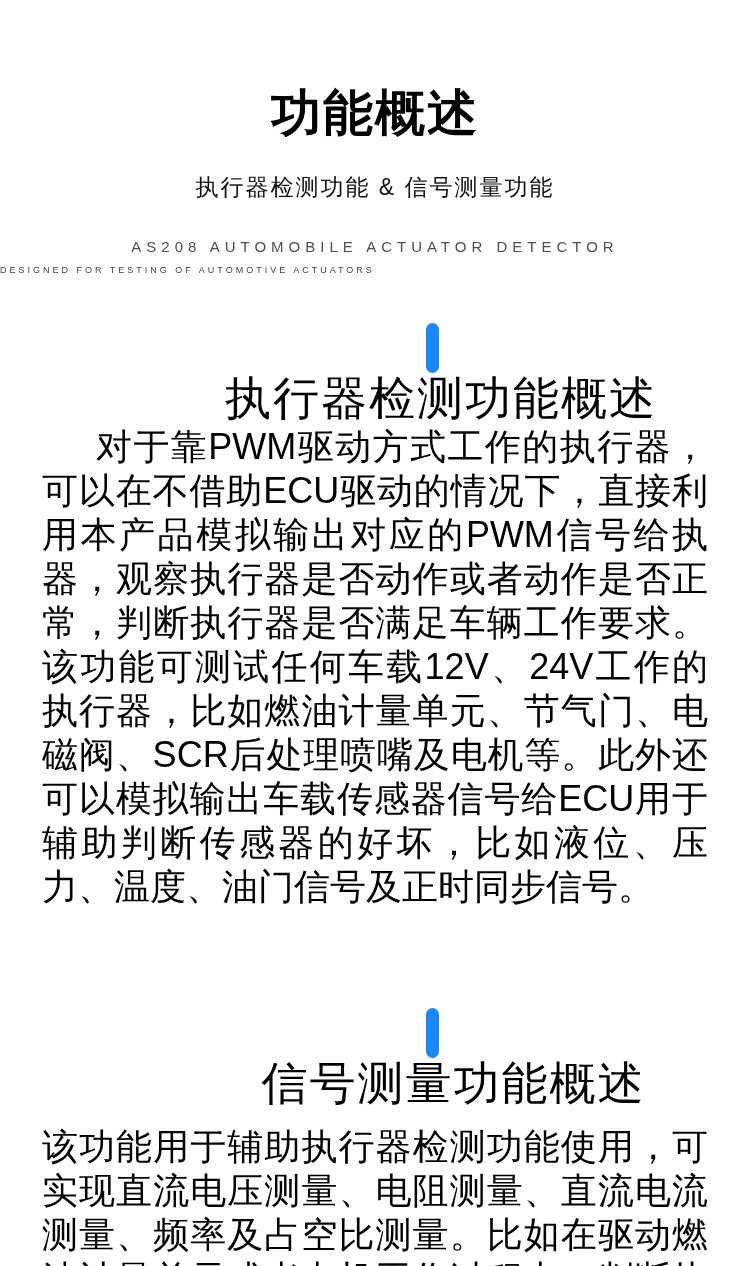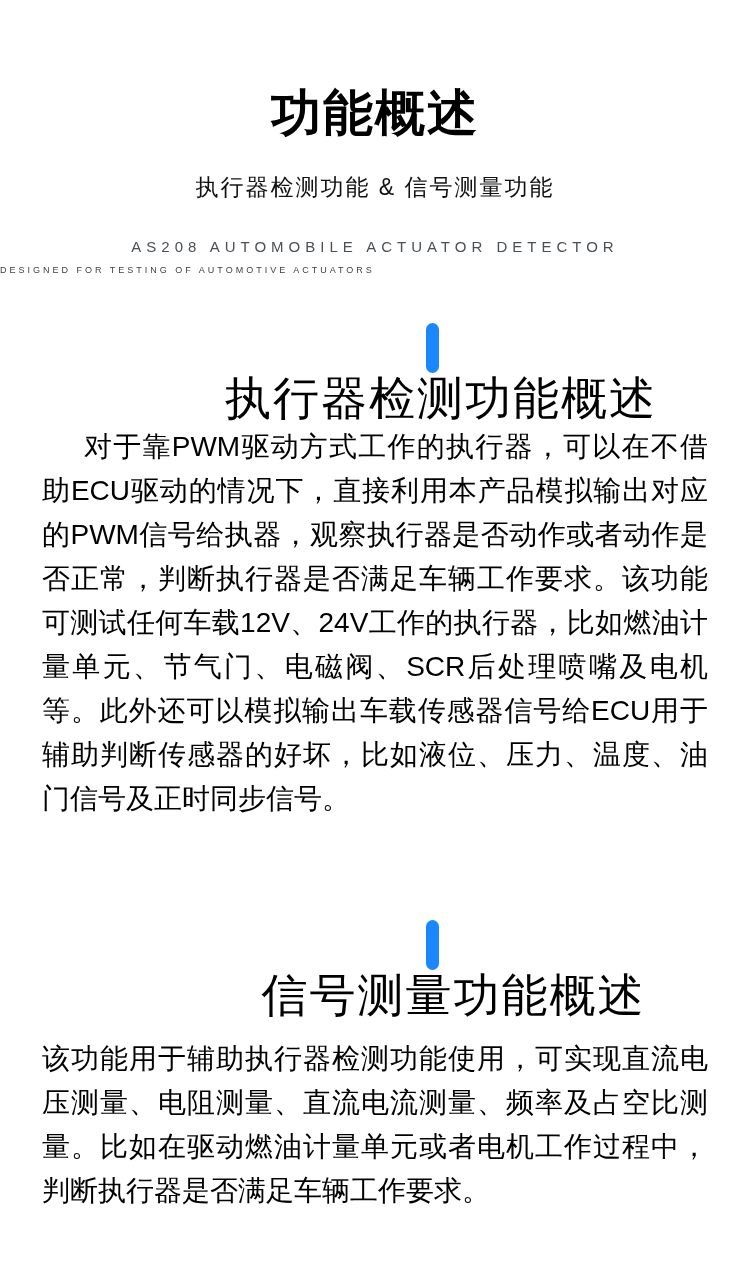--- a/index.html
+++ b/index.html
@@ -77,21 +77,21 @@
     line-height: 50px;
     font-weight: 400;
     letter-spacing: 2px;
     color: #000000;
     white-space: nowrap;
   }
   .section--actuator .section-heading__text { margin-left: 17px; }
   .section--signal .section-heading__text { margin-left: 42px; }
   .section-body {
     margin: 0 42px;
-    font-size: 28px;
+    font-size: 36px;
     line-height: 44px;
     text-align: justify;
     color: #000000;
   }
   .section--actuator .section-body {
     margin-top: 52px;
     text-indent: 1.5em;
   }
   .section--signal .section-body {
     margin-top: 67px;

